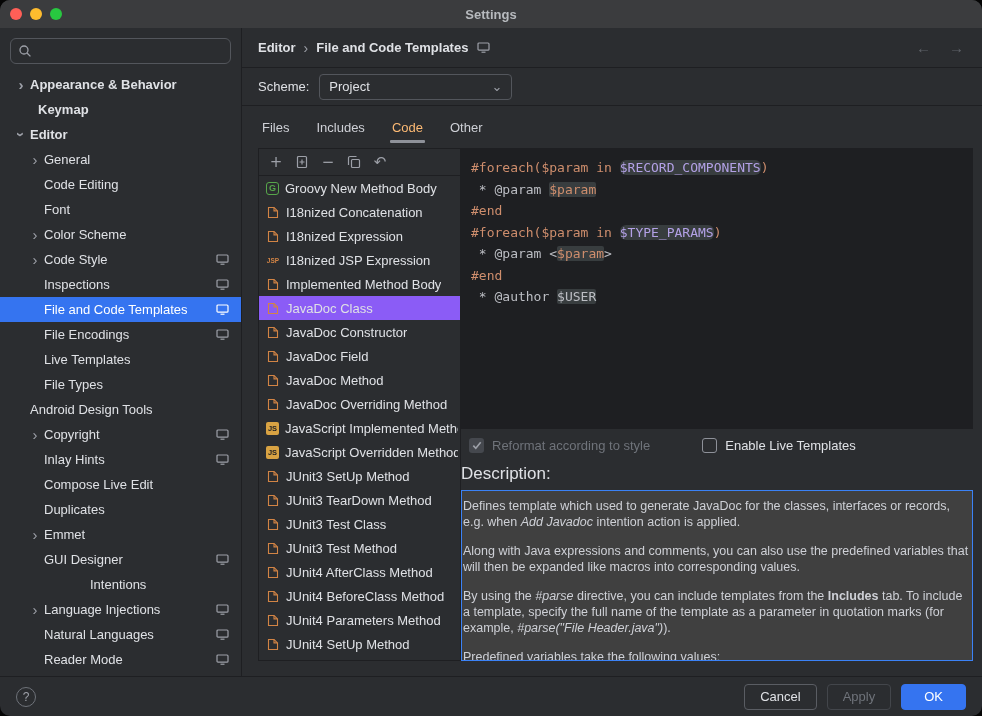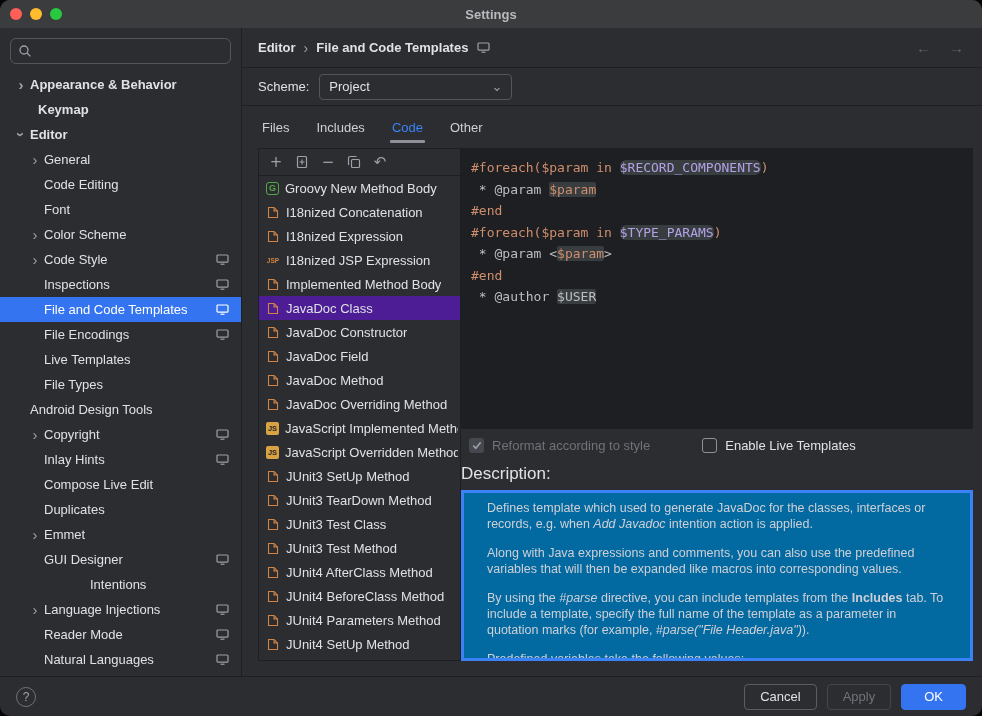--- a/index.html
+++ b/index.html
@@ -39,31 +39,31 @@
   .crumb{font-weight:bold;font-size:13px;white-space:nowrap;}
   .crumb-sep{margin:0 8px;color:#9DA0A8;font-size:14px;}
   .crumb-icon{margin-left:9px;color:#9DA0A8;display:flex;}
   .nav{margin-left:auto;display:flex;gap:18px;color:#5E6268;font-size:15px;}
   .nav span{cursor:default;}
   .scheme-row{height:38px;flex:none;display:flex;align-items:center;padding:0 16px;border-bottom:1px solid #1E1F22;gap:10px;font-size:13px;}
   .dropdown{width:193px;height:26px;border:1px solid #53565C;border-radius:4px;display:flex;align-items:center;padding:0 9px;font-size:13px;background:#2B2D30;}
   .dd-chev{margin-left:auto;color:#9DA0A8;font-size:13px;line-height:1;}
   .tabs{height:42px;flex:none;display:flex;align-items:stretch;padding:0 20px;gap:27px;}
   .tab{display:flex;align-items:center;font-size:13px;color:#CED0D6;position:relative;cursor:default;}
-  .tab.active{color:#3b82f6;}
+  .tab.active{color:#fdba74;}
   .tab.active::after{content:"";position:absolute;left:-2px;right:-2px;bottom:5px;height:3px;background:#8E9199;border-radius:1px;}
   
   .panels{flex:1;display:flex;margin:0 9px 15px 16px;min-height:0;}
   .list-panel{width:203px;min-width:203px;border:1px solid #1E1F22;display:flex;flex-direction:column;background:#2B2D30;}
   .list-toolbar{height:27px;flex:none;border-bottom:1px solid #1E1F22;display:flex;align-items:center;padding:0 5px;gap:2px;}
   .tb-btn{width:24px;height:22px;background:none;border:none;color:#9DA0A8;display:flex;align-items:center;justify-content:center;padding:0;border-radius:3px;}
   .tb-glyph{font-size:15px;line-height:1;font-family:"DejaVu Sans",sans-serif;}
   .tpl-list{flex:1;overflow:hidden;}
   .tpl-row{height:24px;display:flex;align-items:center;gap:6px;padding:0 2px 0 7px;font-size:13px;white-space:nowrap;overflow:hidden;cursor:default;}
-  .tpl-row.sel{background:#4c1d95;}
+  .tpl-row.sel{background:#8b5cf6;}
   .tpl-ic{width:14px;min-width:14px;height:14px;display:flex;align-items:center;justify-content:center;}
   .ic-groovy{width:13px;min-width:13px;height:13px;border:1px solid #57A64B;border-radius:3px;color:#57A64B;font-size:9px;font-weight:bold;line-height:1;}
   .ic-jsp{color:#D28445;font-size:6.5px;font-weight:bold;}
   .ic-js{width:13px;min-width:13px;height:13px;background:#D9A343;color:#1E1F22;font-size:7.5px;font-weight:bold;border-radius:2px;}
   .tpl-label{overflow:hidden;white-space:nowrap;}
   
   .right-panel{flex:1;display:flex;flex-direction:column;min-width:0;}
   .code-editor{height:281px;flex:none;background:#1E1F22;padding:9px 0 0 10px;font-family:"DejaVu Sans Mono",monospace;font-size:13px;line-height:21.5px;overflow:hidden;white-space:pre;}
   .tk-k{color:#CF8E6D;}
   .tk-p{color:#BCBEC4;}
@@ -71,21 +71,21 @@
   .tk-m{color:#B3A1E6;background:#383D3F;border-radius:6px;}
   .tk-u{color:#BCBEC4;background:#383D3F;border-radius:2px;}
   .opt-row{display:flex;align-items:center;margin-top:9px;gap:52px;padding-left:8px;flex:none;}
   label.checkbox{display:flex;align-items:flex-start;cursor:default;}
   .cb{width:15px;height:15px;min-width:15px;border-radius:3px;display:flex;align-items:center;justify-content:center;}
   .cb.checked-dis{background:#45484E;}
   .cb.unchecked{border:1.5px solid #8E9199;background:transparent;}
   .cb-label{font-size:13px;margin-left:8px;white-space:nowrap;}
   .cb-label.dim{color:#6F737A;}
   .desc-label{margin-top:11px;font-size:17px;flex:none;}
-  .desc-box{flex:1;margin-top:6px;background:#0369a1;border:3px solid #3b82f6;padding:7px 23px;font-size:12.5px;line-height:16px;color:#CED0D6;overflow:hidden;}
+  .desc-box{flex:1;margin-top:6px;background:#404040;border:1px solid #3b82f6;padding:7px 1px;font-size:12.5px;line-height:16px;color:#CED0D6;overflow:hidden;}
   .desc-box p{margin:0 0 13px;}
   
   .footer{height:40px;flex:none;border-top:1px solid #1E1F22;display:flex;align-items:center;padding:0 16px;gap:10px;}
   .help-btn{width:20px;height:20px;border-radius:50%;border:1px solid #6F737A;color:#9DA0A8;font-size:12px;display:flex;align-items:center;justify-content:center;background:none;padding:0;}
   .spacer{flex:1;}
   .btn{height:26px;padding:0 15px;border-radius:4px;font-size:13px;display:flex;align-items:center;background:transparent;border:1px solid #5A5D63;color:#DFE1E5;font-family:"Liberation Sans",sans-serif;}
   .btn.disabled{border-color:#43464B;color:#6F737A;}
   .btn.primary{background:#3574F0;border-color:#3574F0;color:#FFFFFF;padding:0 22px;}
 </style>
 </head>
@@ -246,31 +246,31 @@
             <span class="tree-label">Language Injections</span>
             <span class="monitor">
               <svg width="13" height="11" viewBox="0 0 13 11" fill="none" stroke="currentColor" stroke-width="1.2">
                 <rect x="1" y="1" width="11" height="7.2" rx="1"></rect>
                 <path d="M4.5 10.2h4"></path>
               </svg>
             </span>
           </div>
           <div class="tree-row" style="padding-left: 26px;">
             <span class="chev"></span>
+            <span class="tree-label">Natural Languages</span>
+            <span class="monitor">
+              <svg width="13" height="11" viewBox="0 0 13 11" fill="none" stroke="currentColor" stroke-width="1.2">
+                <rect x="1" y="1" width="11" height="7.2" rx="1"></rect>
+                <path d="M4.5 10.2h4"></path>
+              </svg>
+            </span>
+          </div>
+          <div class="tree-row" style="padding-left: 26px;">
+            <span class="chev"></span>
             <span class="tree-label">Reader Mode</span>
-            <span class="monitor">
-              <svg width="13" height="11" viewBox="0 0 13 11" fill="none" stroke="currentColor" stroke-width="1.2">
-                <rect x="1" y="1" width="11" height="7.2" rx="1"></rect>
-                <path d="M4.5 10.2h4"></path>
-              </svg>
-            </span>
-          </div>
-          <div class="tree-row" style="padding-left: 26px;">
-            <span class="chev"></span>
-            <span class="tree-label">Natural Languages</span>
             <span class="monitor">
               <svg width="13" height="11" viewBox="0 0 13 11" fill="none" stroke="currentColor" stroke-width="1.2">
                 <rect x="1" y="1" width="11" height="7.2" rx="1"></rect>
                 <path d="M4.5 10.2h4"></path>
               </svg>
             </span>
           </div>
         </div>
     </aside>
 

